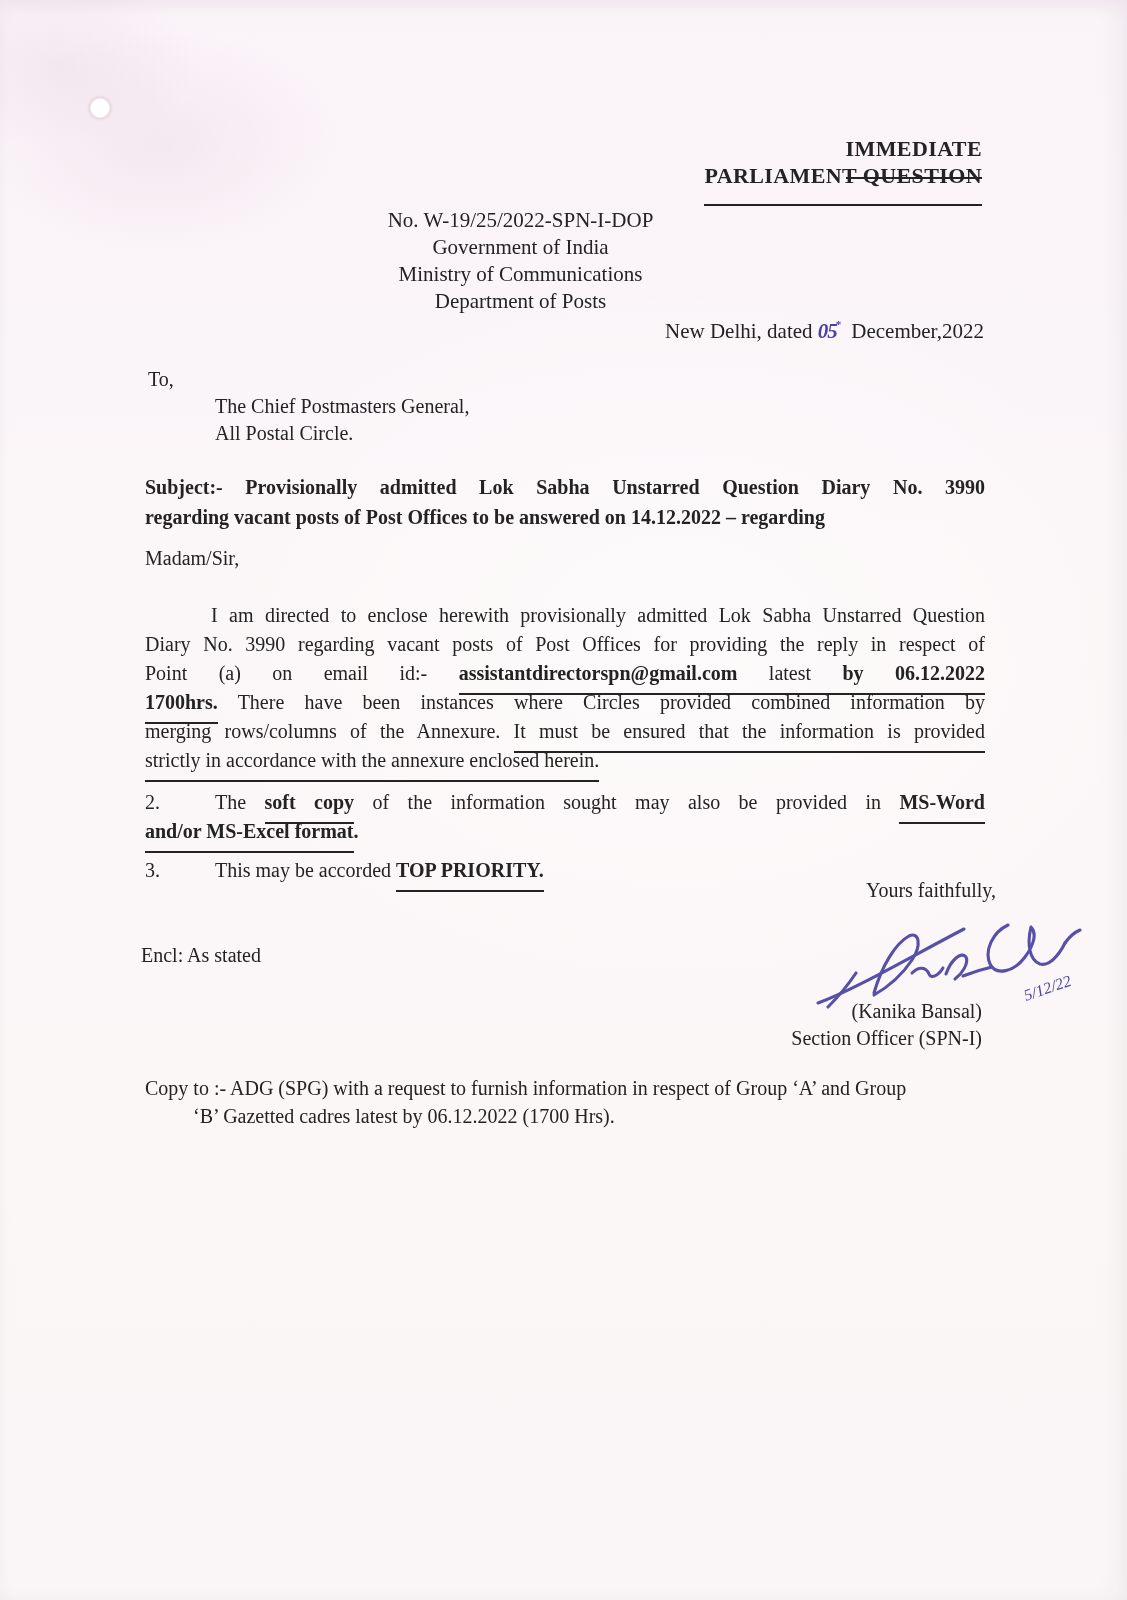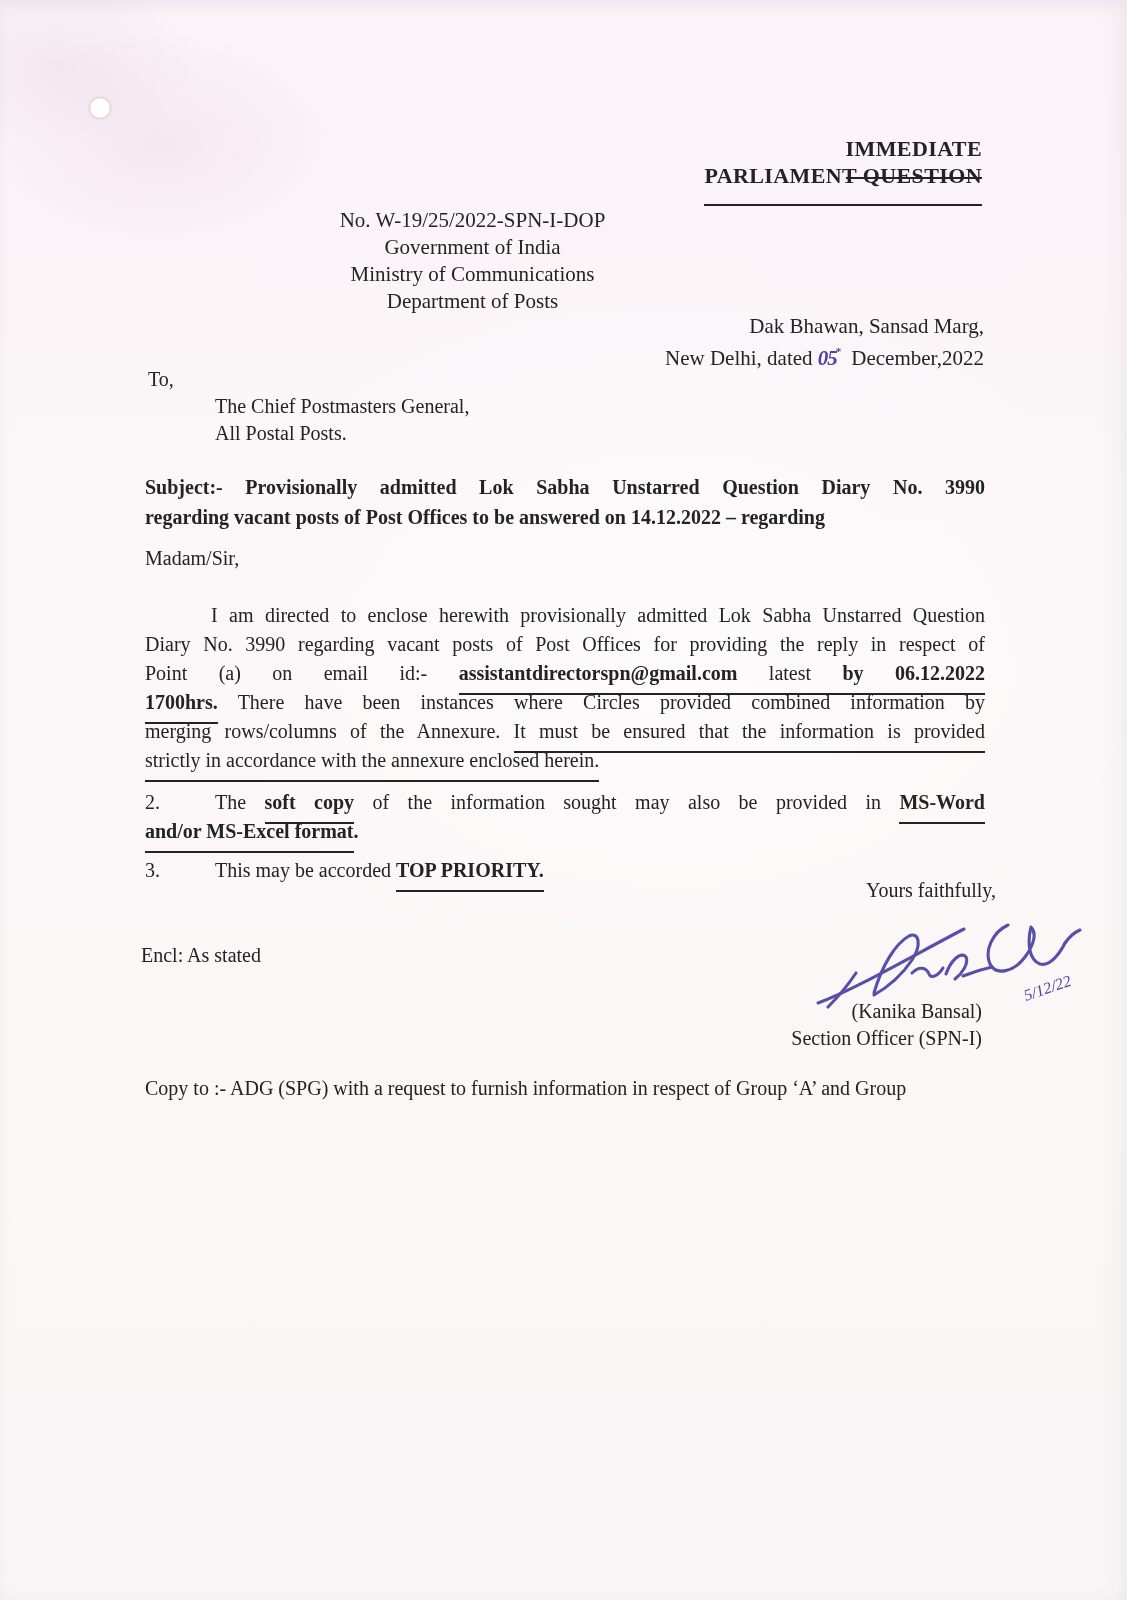--- a/index.html
+++ b/index.html
@@ -21,21 +21,21 @@
   }
   .abs{position:absolute;}
   .b{font-weight:bold;}
   .u{border-bottom:2px solid currentColor;padding-bottom:9px;}
   .num{display:inline-block;width:70px;}
   .line{width:840px;line-height:29px;}
   .justify{text-align:justify;text-align-last:justify;}
   .first{text-indent:66px;}
   .stamp{right:145px;top:135px;text-align:right;font-weight:bold;font-size:22px;line-height:27px;letter-spacing:.4px;}
   .stamp .u{padding-bottom:16px;}
-  .letterhead{left:0;top:207px;width:945px;text-align:center;font-size:21px;line-height:27px;}
+  .letterhead{left:0;top:207px;width:945px;text-align:center;font-size:21px;line-height:27px;padding-left:48px;}
   .placedate{right:143px;top:313px;text-align:right;font-size:21px;line-height:27px;}
   .hw-day{color:#4a41a2;font-style:italic;font-weight:bold;letter-spacing:-1px;margin-right:10px;}
   .hw-day sup{font-size:11px;font-style:normal;position:relative;top:-2px;left:-1px;}
   .recipient{left:148px;top:366px;line-height:27px;}
   .recipient .ind{margin-left:67px;}
   .subject{left:145px;top:472px;font-weight:bold;}
   .subject .line{line-height:30px;}
   .salutation{left:145px;top:547px;}
   .para1{left:145px;top:601px;}
   .para2{left:145px;top:788px;}
@@ -61,28 +61,27 @@
   </div>
 
   <div class="abs letterhead">
     <div>No. W-19/25/2022-SPN-I-DOP</div>
     <div>Government of India</div>
     <div>Ministry of Communications</div>
     <div>Department of Posts</div>
   </div>
 
   <div class="abs placedate">
-    <div>Dak Bhawan, Sansad Marg,</div>
     <div><span>New Delhi, dated </span><span class="hw-day"><span>05</span><sup>*</sup></span><span>December,2022</span></div>
   </div>
 
   <div class="abs recipient">
     <div>To,</div>
     <div class="ind">The Chief Postmasters General,</div>
-    <div class="ind">All Postal Posts.</div>
+    <div class="ind">All Postal Circle.</div>
   </div>
 
   <div class="abs subject">
     <div class="line justify">Subject:- Provisionally admitted Lok Sabha Unstarred Question Diary No. 3990</div>
     <div class="line">regarding vacant posts of Post Offices to be answered on 14.12.2022 – regarding</div>
   </div>
 
   <div class="abs salutation">Madam/Sir,</div>
 
   <div class="abs para1">
@@ -121,15 +120,16 @@
     <text x="214" y="98" transform="rotate(-19 214 98)" fill="#4a41a2" font-size="16" font-style="italic" font-family="Liberation Serif, serif">5/12/22</text>
   </svg>
 
   <div class="abs signatory">
     <div>(Kanika Bansal)</div>
     <div>Section Officer (SPN-I)</div>
   </div>
 
   <div class="abs copyto">
     <div>Copy to :- ADG (SPG) with a request to furnish information in respect of Group ‘A’ and Group</div>
+    <div class="ind">‘B’ Gazetted cadres latest by 06.12.2022 (1700 Hrs).</div>
   </div>
 
 </div>
 
 </body></html>

